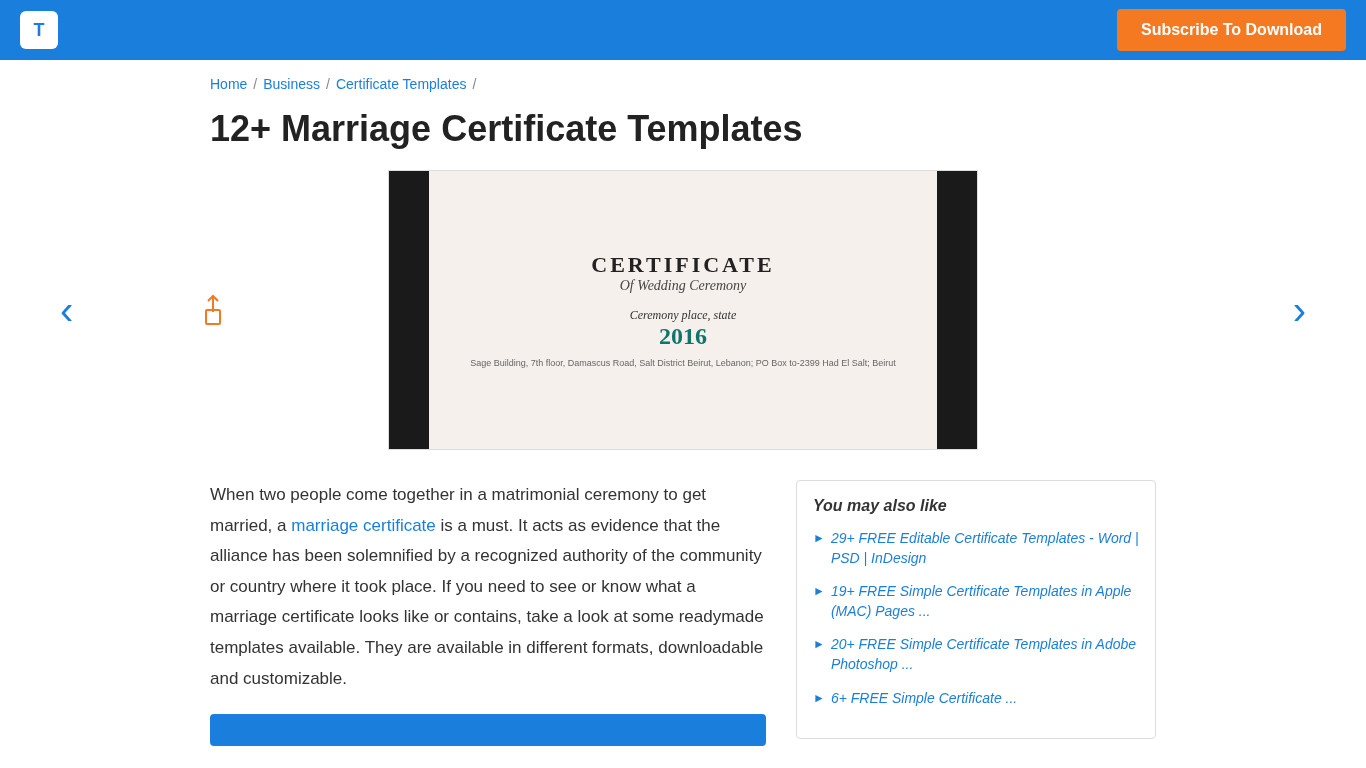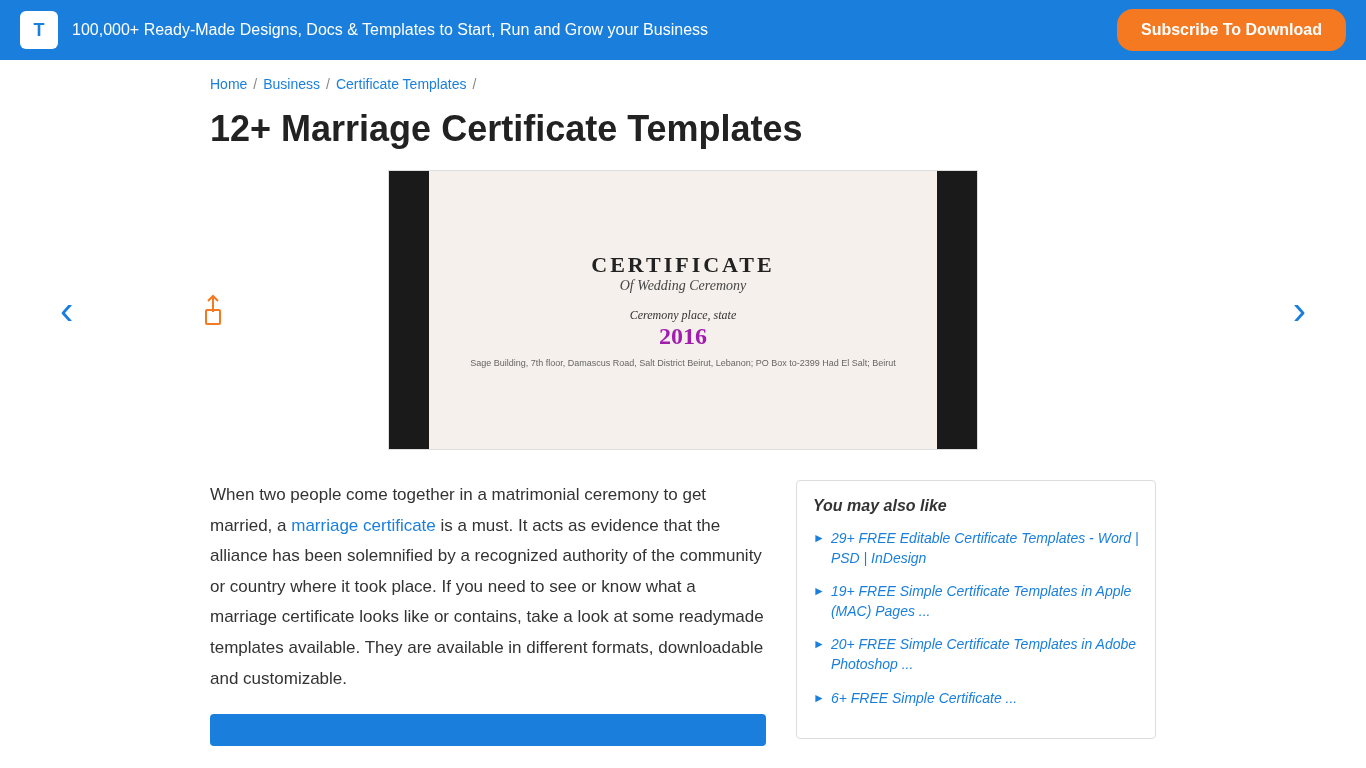--- a/index.html
+++ b/index.html
@@ -37,21 +37,21 @@
       font-size: 16px;
       font-weight: 400;
     }
     #subscribe-btn {
       background: #f47920;
       color: #fff;
       border: none;
       padding: 12px 24px;
       font-size: 16px;
       font-weight: bold;
-      border-radius: 16px;
+      border-radius: 4px;
       cursor: pointer;
       white-space: nowrap;
     }
 
     
     #breadcrumb {
       padding: 16px 210px 8px 210px;
       display: flex;
       align-items: center;
       gap: 6px;
@@ -164,21 +164,21 @@
       font-size: 12px;
       font-family: 'Georgia', serif;
       font-style: italic;
       color: #333;
       margin-top: 6px;
     }
     #cert-year {
       font-size: 24px;
       font-family: 'Georgia', serif;
       font-weight: bold;
-      color: #a21caf;
+      color: #0f766e;
     }
     #cert-address {
       font-size: 9px;
       color: #666;
       text-align: center;
       margin-top: 8px;
     }
 
     
     .nav-arrow {
@@ -282,21 +282,20 @@
     }
   </style>
 </head>
 <body>
 
 <header id="header">
   <div id="header-left">
     <div id="logo-box">
       <span>T</span>
     </div>
-    <span id="header-tagline">100,000+ Ready-Made Designs, Docs &amp; Templates to Start, Run and Grow your Business</span>
   </div>
   <button id="subscribe-btn">Subscribe To Download</button>
 </header>
 
 <nav id="breadcrumb">
   <a class="breadcrumb-link" href="#">Home</a>
   <span class="breadcrumb-sep">/</span>
   <a class="breadcrumb-link" href="#">Business</a>
   <span class="breadcrumb-sep">/</span>
   <a class="breadcrumb-link" href="#">Certificate Templates</a>

